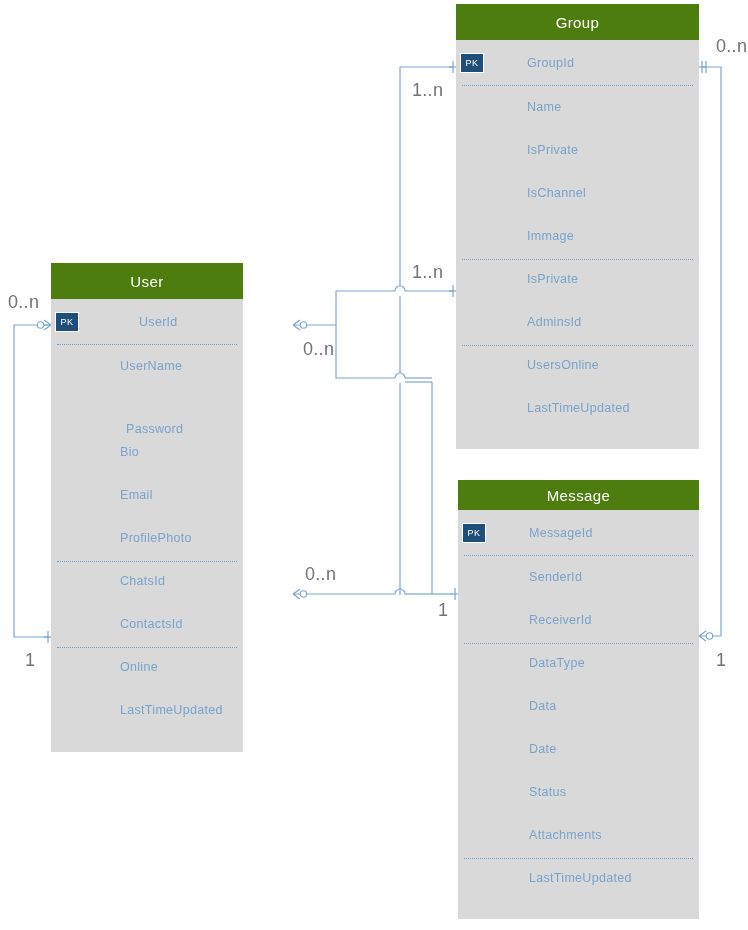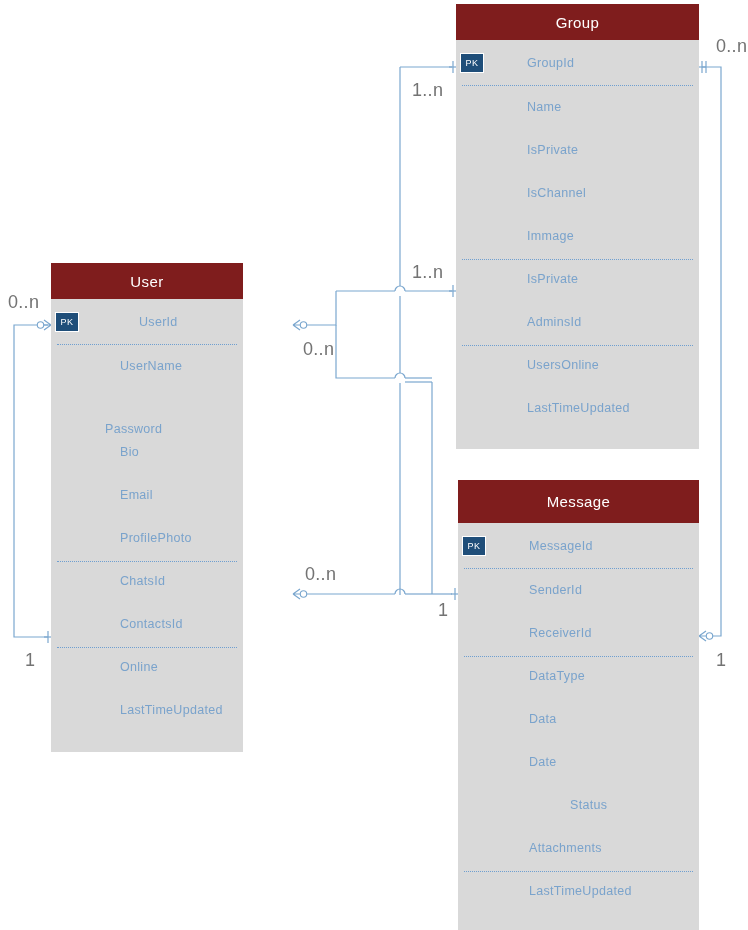--- a/index.html
+++ b/index.html
@@ -26,21 +26,21 @@
     width: 748px;
     height: 930px;
     pointer-events: none;
   }
   .entity {
     position: absolute;
     box-sizing: border-box;
   }
   .entity-header {
     box-sizing: border-box;
-    background: #7f1d1d;
+    background: #4d7c0f;
     color: #ffffff;
     font-size: 15px;
     text-align: center;
     line-height: 1.0;
     display: flex;
     align-items: center;
     justify-content: center;
     letter-spacing: 0.4px;
   }
   .entity-body {
@@ -186,21 +186,21 @@
     <div class="entity-body" style="height:453px;">
       <div class="attr" style="top:0px;height:45px;position:absolute;left:0;right:0;">
         <span class="pk-badge" style="left:4px;top:13px;">PK</span>
         <span class="attr-name" style="left:61px;margin-left:27px;">UserId</span>
       </div>
       <div class="separator" style="top:45px;"></div>
       <div class="attr" style="top:45px;height:43px;position:absolute;left:0;right:0;">
         <span class="attr-name" style="left:69px;">UserName</span>
       </div>
       <div class="attr" style="top:88px;height:43px;position:absolute;left:0;right:0;">
-        <span class="attr-name" style="left:54px;margin-top:41px;">Password</span>
+        <span class="attr-name" style="left:75px;margin-top:41px;">Password</span>
       </div>
       <div class="attr" style="top:131px;height:43px;position:absolute;left:0;right:0;">
         <span class="attr-name" style="left:69px;">Bio</span>
       </div>
       <div class="attr" style="top:174px;height:43px;position:absolute;left:0;right:0;">
         <span class="attr-name" style="left:69px;">Email</span>
       </div>
       <div class="attr" style="top:217px;height:43px;position:absolute;left:0;right:0;">
         <span class="attr-name" style="left:69px;">ProfilePhoto</span>
       </div>
@@ -254,21 +254,21 @@
       <div class="attr" style="top:303px;height:43px;position:absolute;left:0;right:0;">
         <span class="attr-name" style="left:71px;">UsersOnline</span>
       </div>
       <div class="attr" style="top:346px;height:43px;position:absolute;left:0;right:0;">
         <span class="attr-name" style="left:71px;">LastTimeUpdated</span>
       </div>
     </div>
   </div>
 
   <div class="entity" style="left:458px; top:480px; width:241px; height:447px;">
-    <div class="entity-header" style="height:43px;">
+    <div class="entity-header" style="height:30px;">
       <span>Message</span>
     </div>
     <div class="entity-body" style="height:409px;">
       <div class="attr" style="top:0px;height:45px;position:absolute;left:0;right:0;">
         <span class="pk-badge" style="left:4px;top:13px;">PK</span>
         <span class="attr-name" style="left:71px;">MessageId</span>
       </div>
       <div class="separator" style="top:45px;"></div>
       <div class="attr" style="top:45px;height:43px;position:absolute;left:0;right:0;">
         <span class="attr-name" style="left:71px;">SenderId</span>
@@ -280,21 +280,21 @@
       <div class="attr" style="top:131px;height:43px;position:absolute;left:0;right:0;padding-left:42px;">
         <span class="attr-name" style="left:71px;">DataType</span>
       </div>
       <div class="attr" style="top:174px;height:43px;position:absolute;left:0;right:0;">
         <span class="attr-name" style="left:71px;">Data</span>
       </div>
       <div class="attr" style="top:217px;height:43px;position:absolute;left:0;right:0;">
         <span class="attr-name" style="left:71px;">Date</span>
       </div>
       <div class="attr" style="top:260px;height:43px;position:absolute;left:0;right:0;">
-        <span class="attr-name" style="left:71px;margin-left:41px;">Status</span>
+        <span class="attr-name" style="left:71px;">Status</span>
       </div>
       <div class="attr" style="top:303px;height:43px;position:absolute;left:0;right:0;">
         <span class="attr-name" style="left:71px;">Attachments</span>
       </div>
       <div class="separator" style="top:348px;"></div>
       <div class="attr" style="top:346px;height:43px;position:absolute;left:0;right:0;">
         <span class="attr-name" style="left:71px;">LastTimeUpdated</span>
       </div>
     </div>
   </div>

